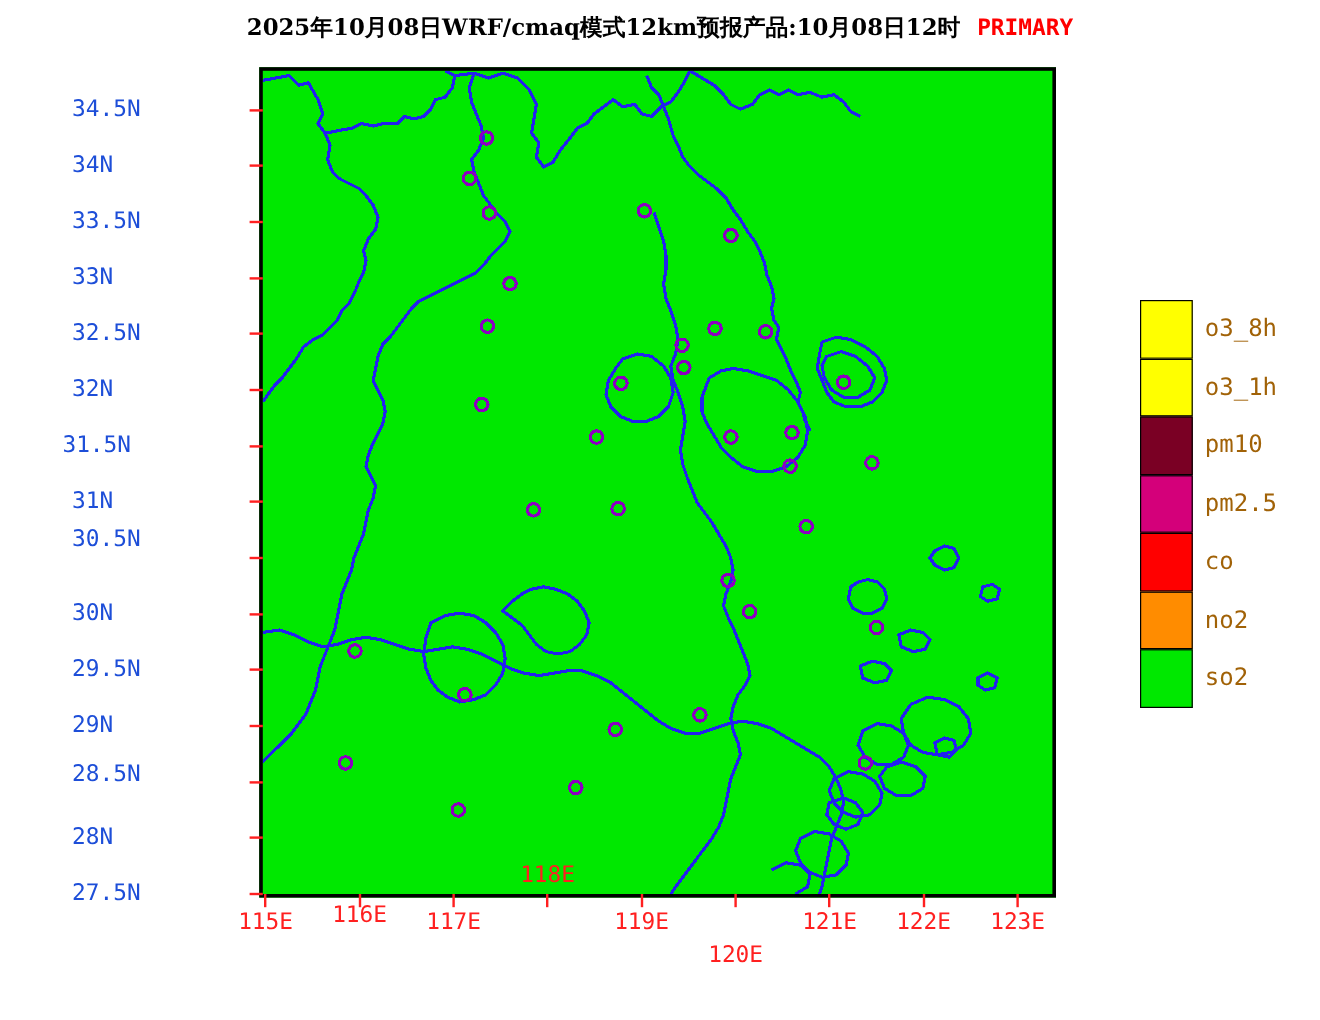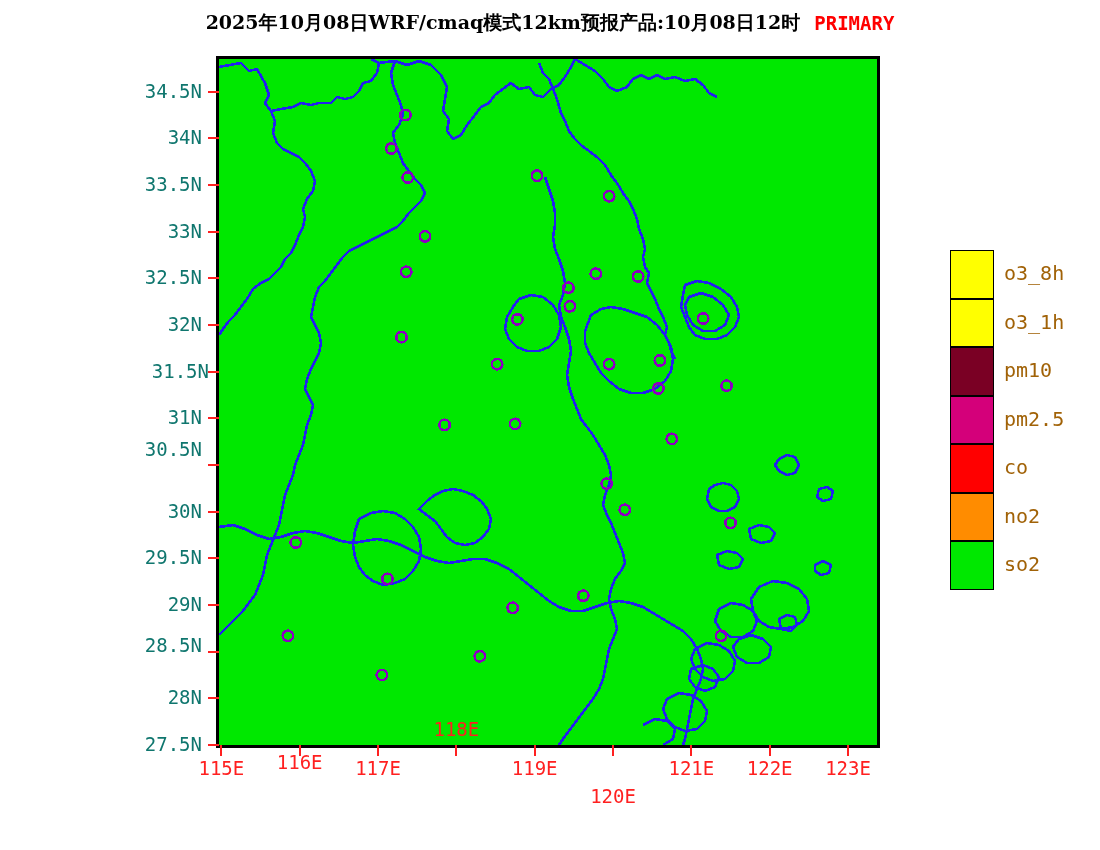--- a/index.html
+++ b/index.html
@@ -24,21 +24,21 @@
     position:absolute;left:216px;top:56px;width:664px;height:692px;
     border:3px solid #000;box-sizing:border-box;background:#00e800;
     overflow:hidden;
   }
   #map-svg{position:absolute;left:0;top:0;width:658px;height:686px;display:block;}
 
   
   .tick-v{position:absolute;width:11px;height:2px;background:#ff2020;}
   .tick-h{position:absolute;width:2px;height:11px;background:#ff2020;}
   .lab-y{
-    position:absolute;text-align:right;color:#0f766e;
+    position:absolute;text-align:left;color:#1d4ed8;
     font-family:"DejaVu Sans Mono","Liberation Mono",monospace;
     font-size:19px;line-height:19px;white-space:nowrap;
   }
   .lab-x{
     position:absolute;text-align:center;color:#ff2020;
     font-family:"DejaVu Sans Mono","Liberation Mono",monospace;
     font-size:19px;line-height:19px;white-space:nowrap;
   }
 
   
@@ -229,21 +229,21 @@
       <div class="lab-y" style="left: 60px; width: 142px; top: 128.333px;">34N</div>
       <div class="tick-v" style="left: 208px; top: 184px;"></div>
       <div class="lab-y" style="left: 60px; width: 142px; top: 175px;">33.5N</div>
       <div class="tick-v" style="left: 208px; top: 230.667px;"></div>
       <div class="lab-y" style="left: 60px; width: 142px; top: 221.667px;">33N</div>
       <div class="tick-v" style="left: 208px; top: 277.333px;"></div>
       <div class="lab-y" style="left: 60px; width: 142px; top: 268.333px;">32.5N</div>
       <div class="tick-v" style="left: 208px; top: 324px;"></div>
       <div class="lab-y" style="left: 60px; width: 142px; top: 315px;">32N</div>
       <div class="tick-v" style="left: 208px; top: 370.667px;"></div>
-      <div class="lab-y" style="left: 67px; width: 142px; top: 361.667px;">31.5N</div>
+      <div class="lab-y" style="left: 52px; width: 142px; top: 361.667px;">31.5N</div>
       <div class="tick-v" style="left: 208px; top: 417.333px;"></div>
       <div class="lab-y" style="left: 60px; width: 142px; top: 408.333px;">31N</div>
       <div class="tick-v" style="left: 208px; top: 464px;"></div>
       <div class="lab-y" style="left: 60px; width: 142px; top: 440px;">30.5N</div>
       <div class="tick-v" style="left: 208px; top: 510.667px;"></div>
       <div class="lab-y" style="left: 60px; width: 142px; top: 501.667px;">30N</div>
       <div class="tick-v" style="left: 208px; top: 557.333px;"></div>
       <div class="lab-y" style="left: 60px; width: 142px; top: 548.333px;">29.5N</div>
       <div class="tick-v" style="left: 208px; top: 604px;"></div>
       <div class="lab-y" style="left: 60px; width: 142px; top: 595px;">29N</div>

